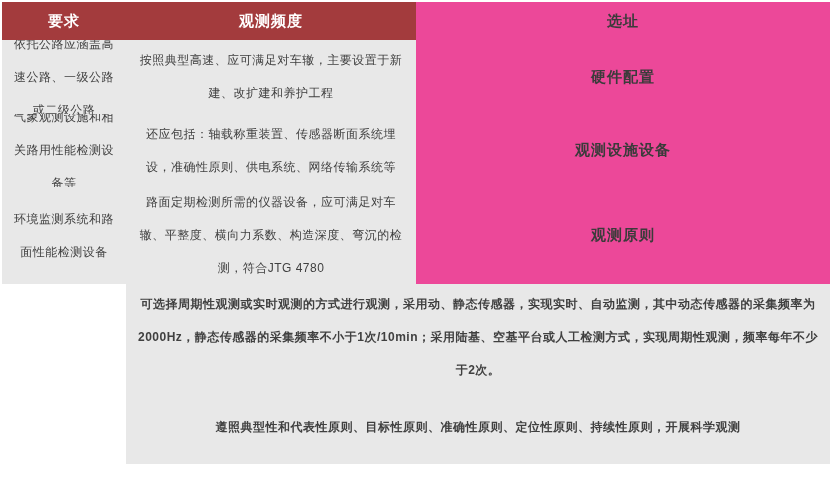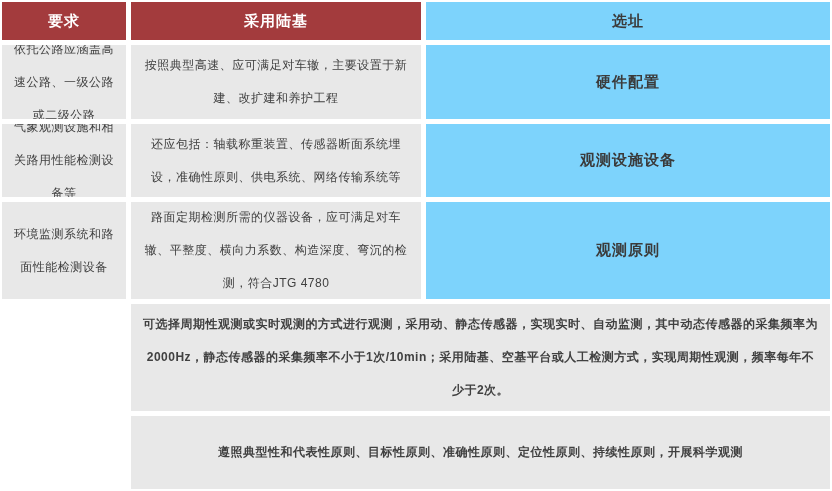--- a/index.html
+++ b/index.html
@@ -13,42 +13,41 @@
     height: 491px;
     box-sizing: border-box;
     padding: 2px;
     background: #ffffff;
     overflow: hidden;
   }
   .grid {
     display: grid;
     grid-template-columns: 124px 290px 1fr;
     grid-template-rows: 38px 74px 73px 97px 107px 73px;
-    gap: 5px;
     width: 100%;
     height: 100%;
   }
   .cell {
     display: flex;
     align-items: center;
     justify-content: center;
     text-align: center;
     box-sizing: border-box;
     padding: 0 10px;
     overflow: hidden;
   }
   .head {
     background: #a33b3d;
     color: #ffffff;
     font-weight: bold;
     font-size: 15px;
     letter-spacing: 1px;
   }
   .label {
-    background: #7dd3fc;
+    background: #ec4899;
     color: #3b3b3b;
     font-weight: bold;
     font-size: 15px;
     letter-spacing: 1px;
   }
   .body {
     background: #e8e8e8;
     color: #404040;
     font-size: 12px;
     line-height: 33px;
@@ -59,21 +58,21 @@
     font-weight: bold;
   }
 </style>
 </head>
 <body>
 
 <div class="table-wrap">
   <div class="grid">
 
     <div class="cell head">要求</div>
-    <div class="cell head">采用陆基</div>
+    <div class="cell head">观测频度</div>
 
     <div class="cell label">选址</div>
     <div class="cell body">依托公路应涵盖高速公路、一级公路或二级公路</div>
     <div class="cell body">按照典型高速、应可满足对车辙，主要设置于新建、改扩建和养护工程</div>
 
     <div class="cell label">硬件配置</div>
     <div class="cell body">气象观测设施和相关路用性能检测设备等</div>
     <div class="cell body">还应包括：轴载称重装置、传感器断面系统埋设，准确性原则、供电系统、网络传输系统等</div>
 
     <div class="cell label">观测设施设备</div>

